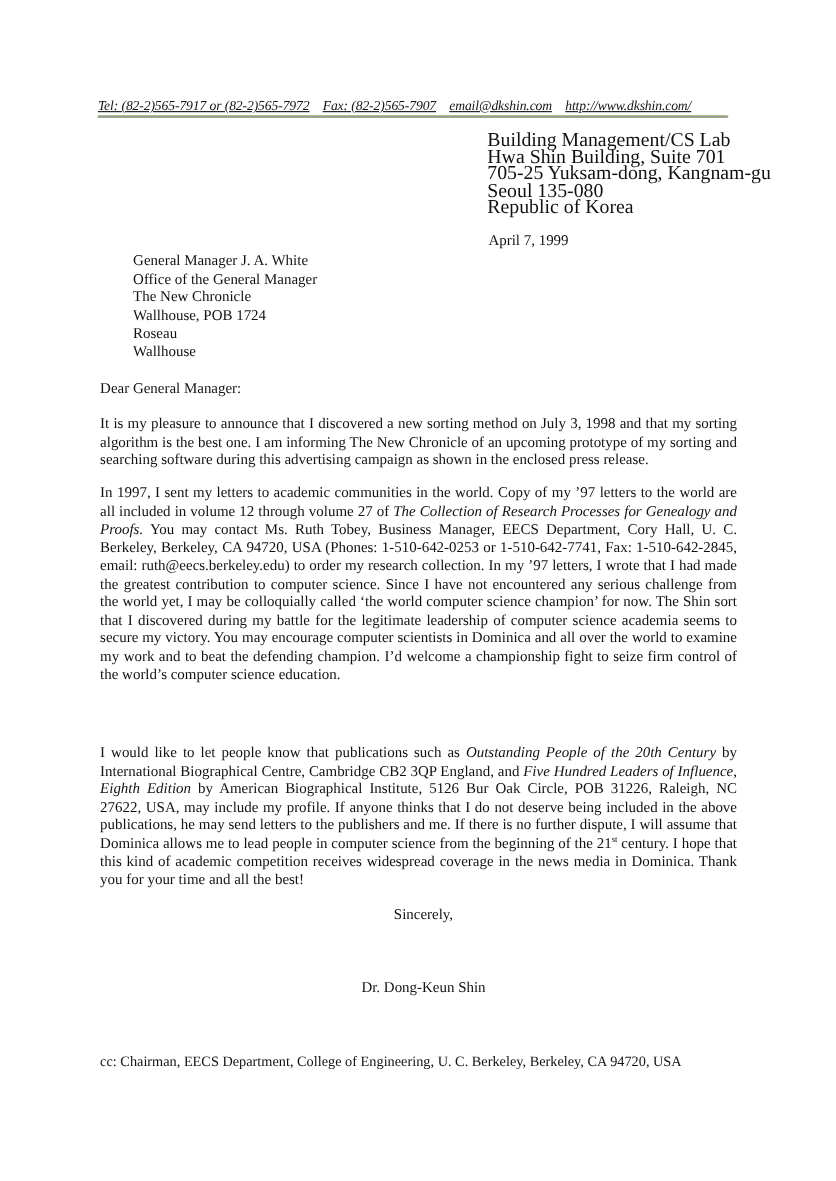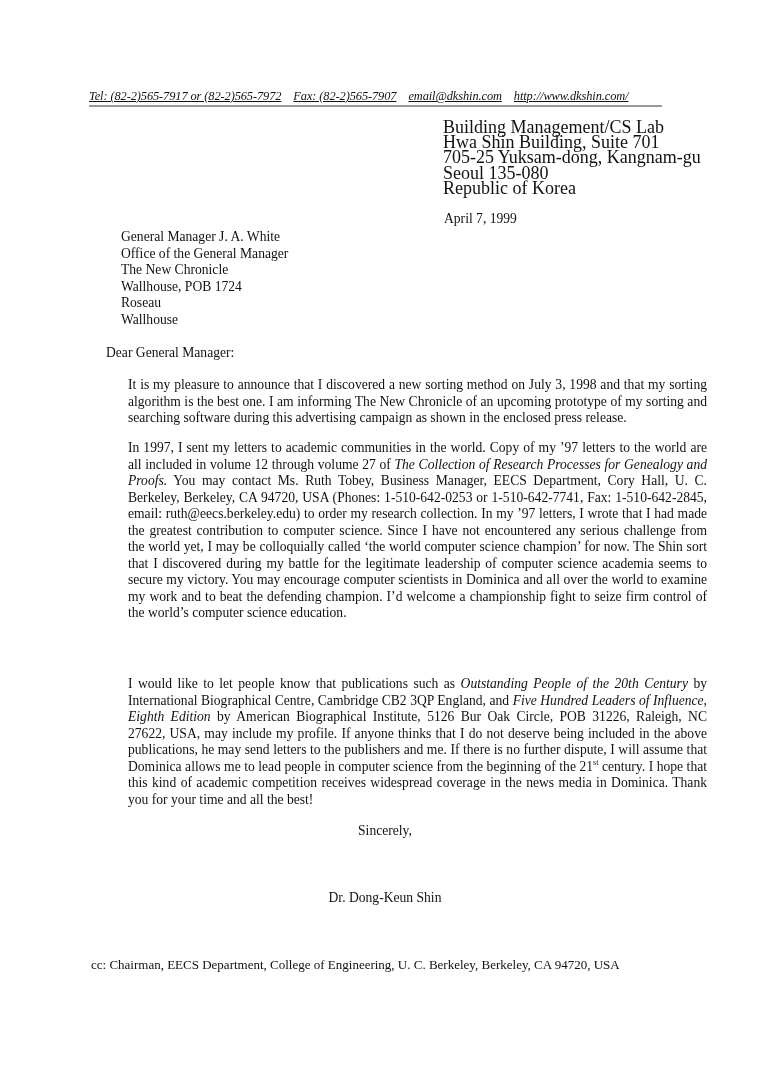--- a/index.html
+++ b/index.html
@@ -6,23 +6,23 @@
   body { width: 760px; height: 1074px; position: relative; overflow: hidden;
          font-family: "Liberation Serif", serif; color: #111; }
   .header-line { position: absolute; left: 89px; top: 89px; width: 572px;
                  font-size: 12.4px; font-style: italic; white-space: nowrap;
                  border-bottom: 2px solid #84cc16; padding-bottom: 1px; letter-spacing: -0.1px; }
   .header-line span { text-decoration: underline; }
   .header-shadow { position: absolute; left: 89px; top: 105px; width: 573px; height: 2px; background: #999; }
   .sender { position: absolute; left: 443px; top: 120px; font-size: 18px; font-weight: normal; line-height: 15.2px; }
   .date { position: absolute; left: 444px; top: 211px; font-size: 13.6px; }
   .recipient { position: absolute; left: 91px; top: 229px; font-size: 13.6px; line-height: 16.6px; margin-left: 30px; }
-  .salutation { position: absolute; left: 106px; top: 345px; font-size: 13.6px; }
+  .salutation { position: absolute; left: 91px; top: 345px; font-size: 13.6px; }
   .para { position: absolute; left: 91px; width: 579px; font-size: 13.6px; line-height: 16.5px;
-          text-align: justify; margin-left: 37px; }
+          text-align: justify; }
   .p1 { top: 377px; }
   .p2 { top: 440px; }
   .p3 { top: 676px; }
   .closing { position: absolute; left: 0; width: 770px; text-align: center; font-size: 13.6px; }
   .sincerely { top: 823px; }
   .signature { top: 890px; }
   .cc { position: absolute; left: 91px; top: 957px; font-size: 13px; white-space: nowrap; }
   sup { font-size: 8px; vertical-align: super; line-height: 0; }
 </style>
 </head>

